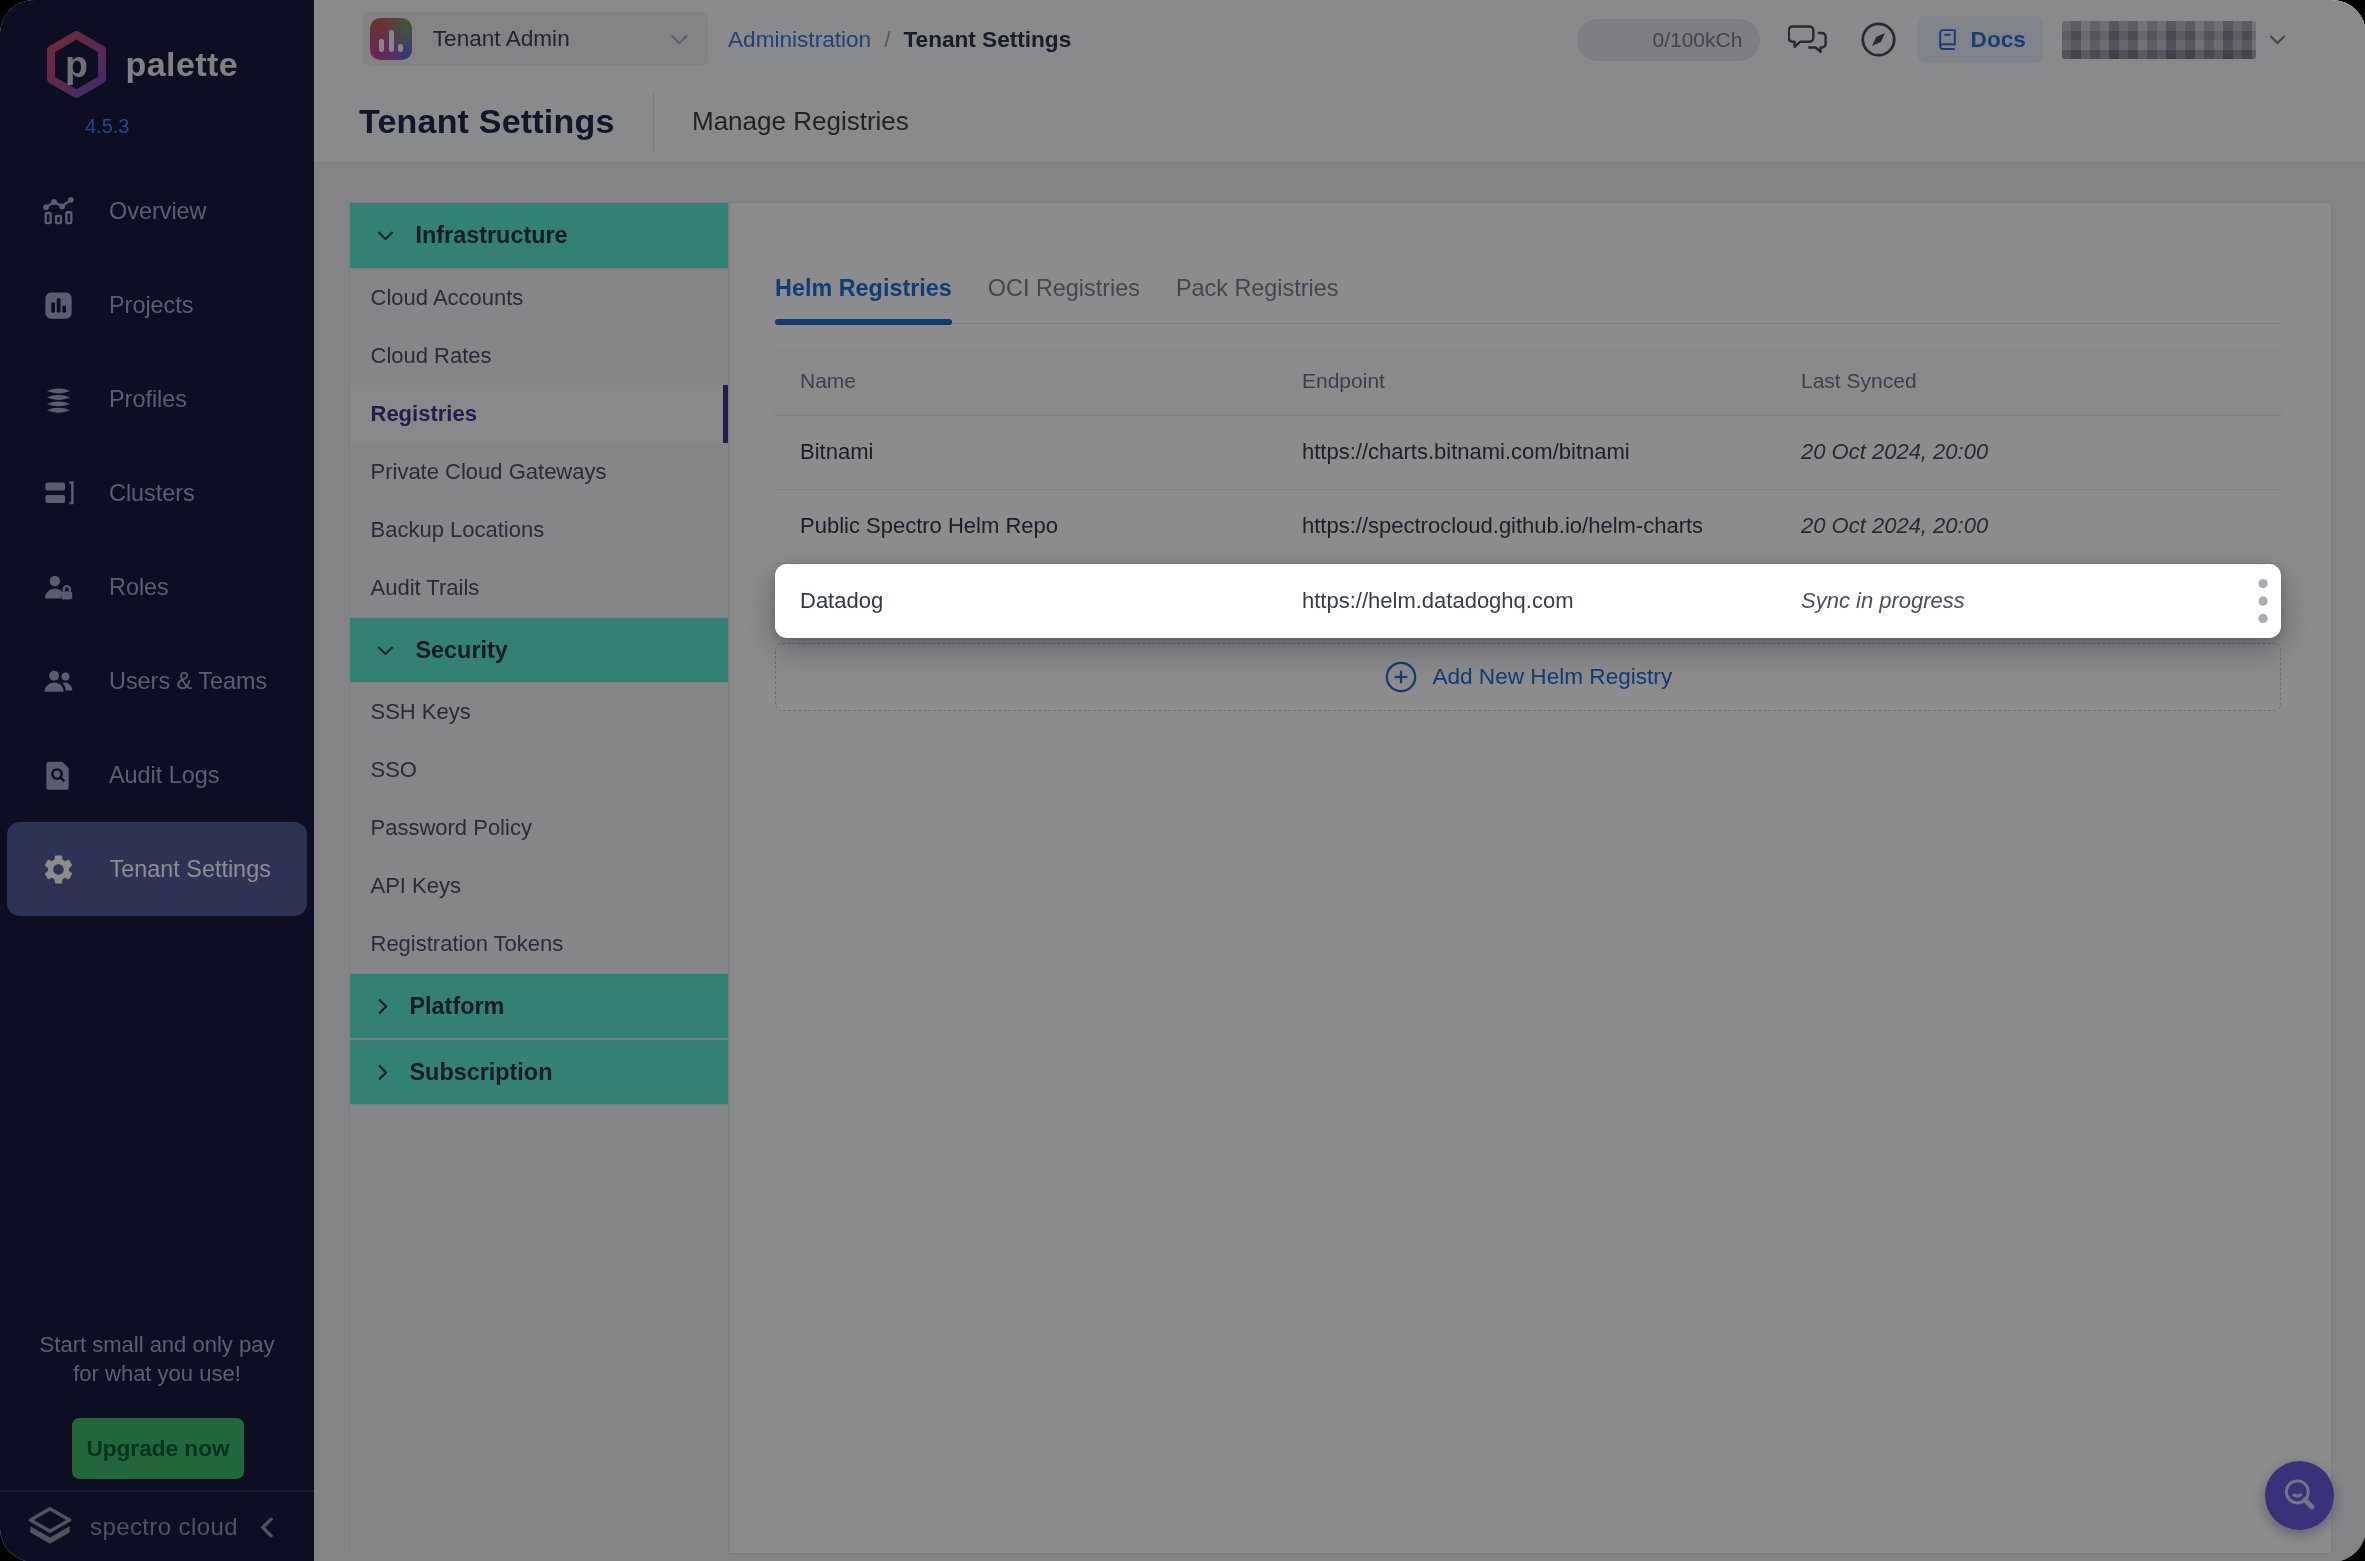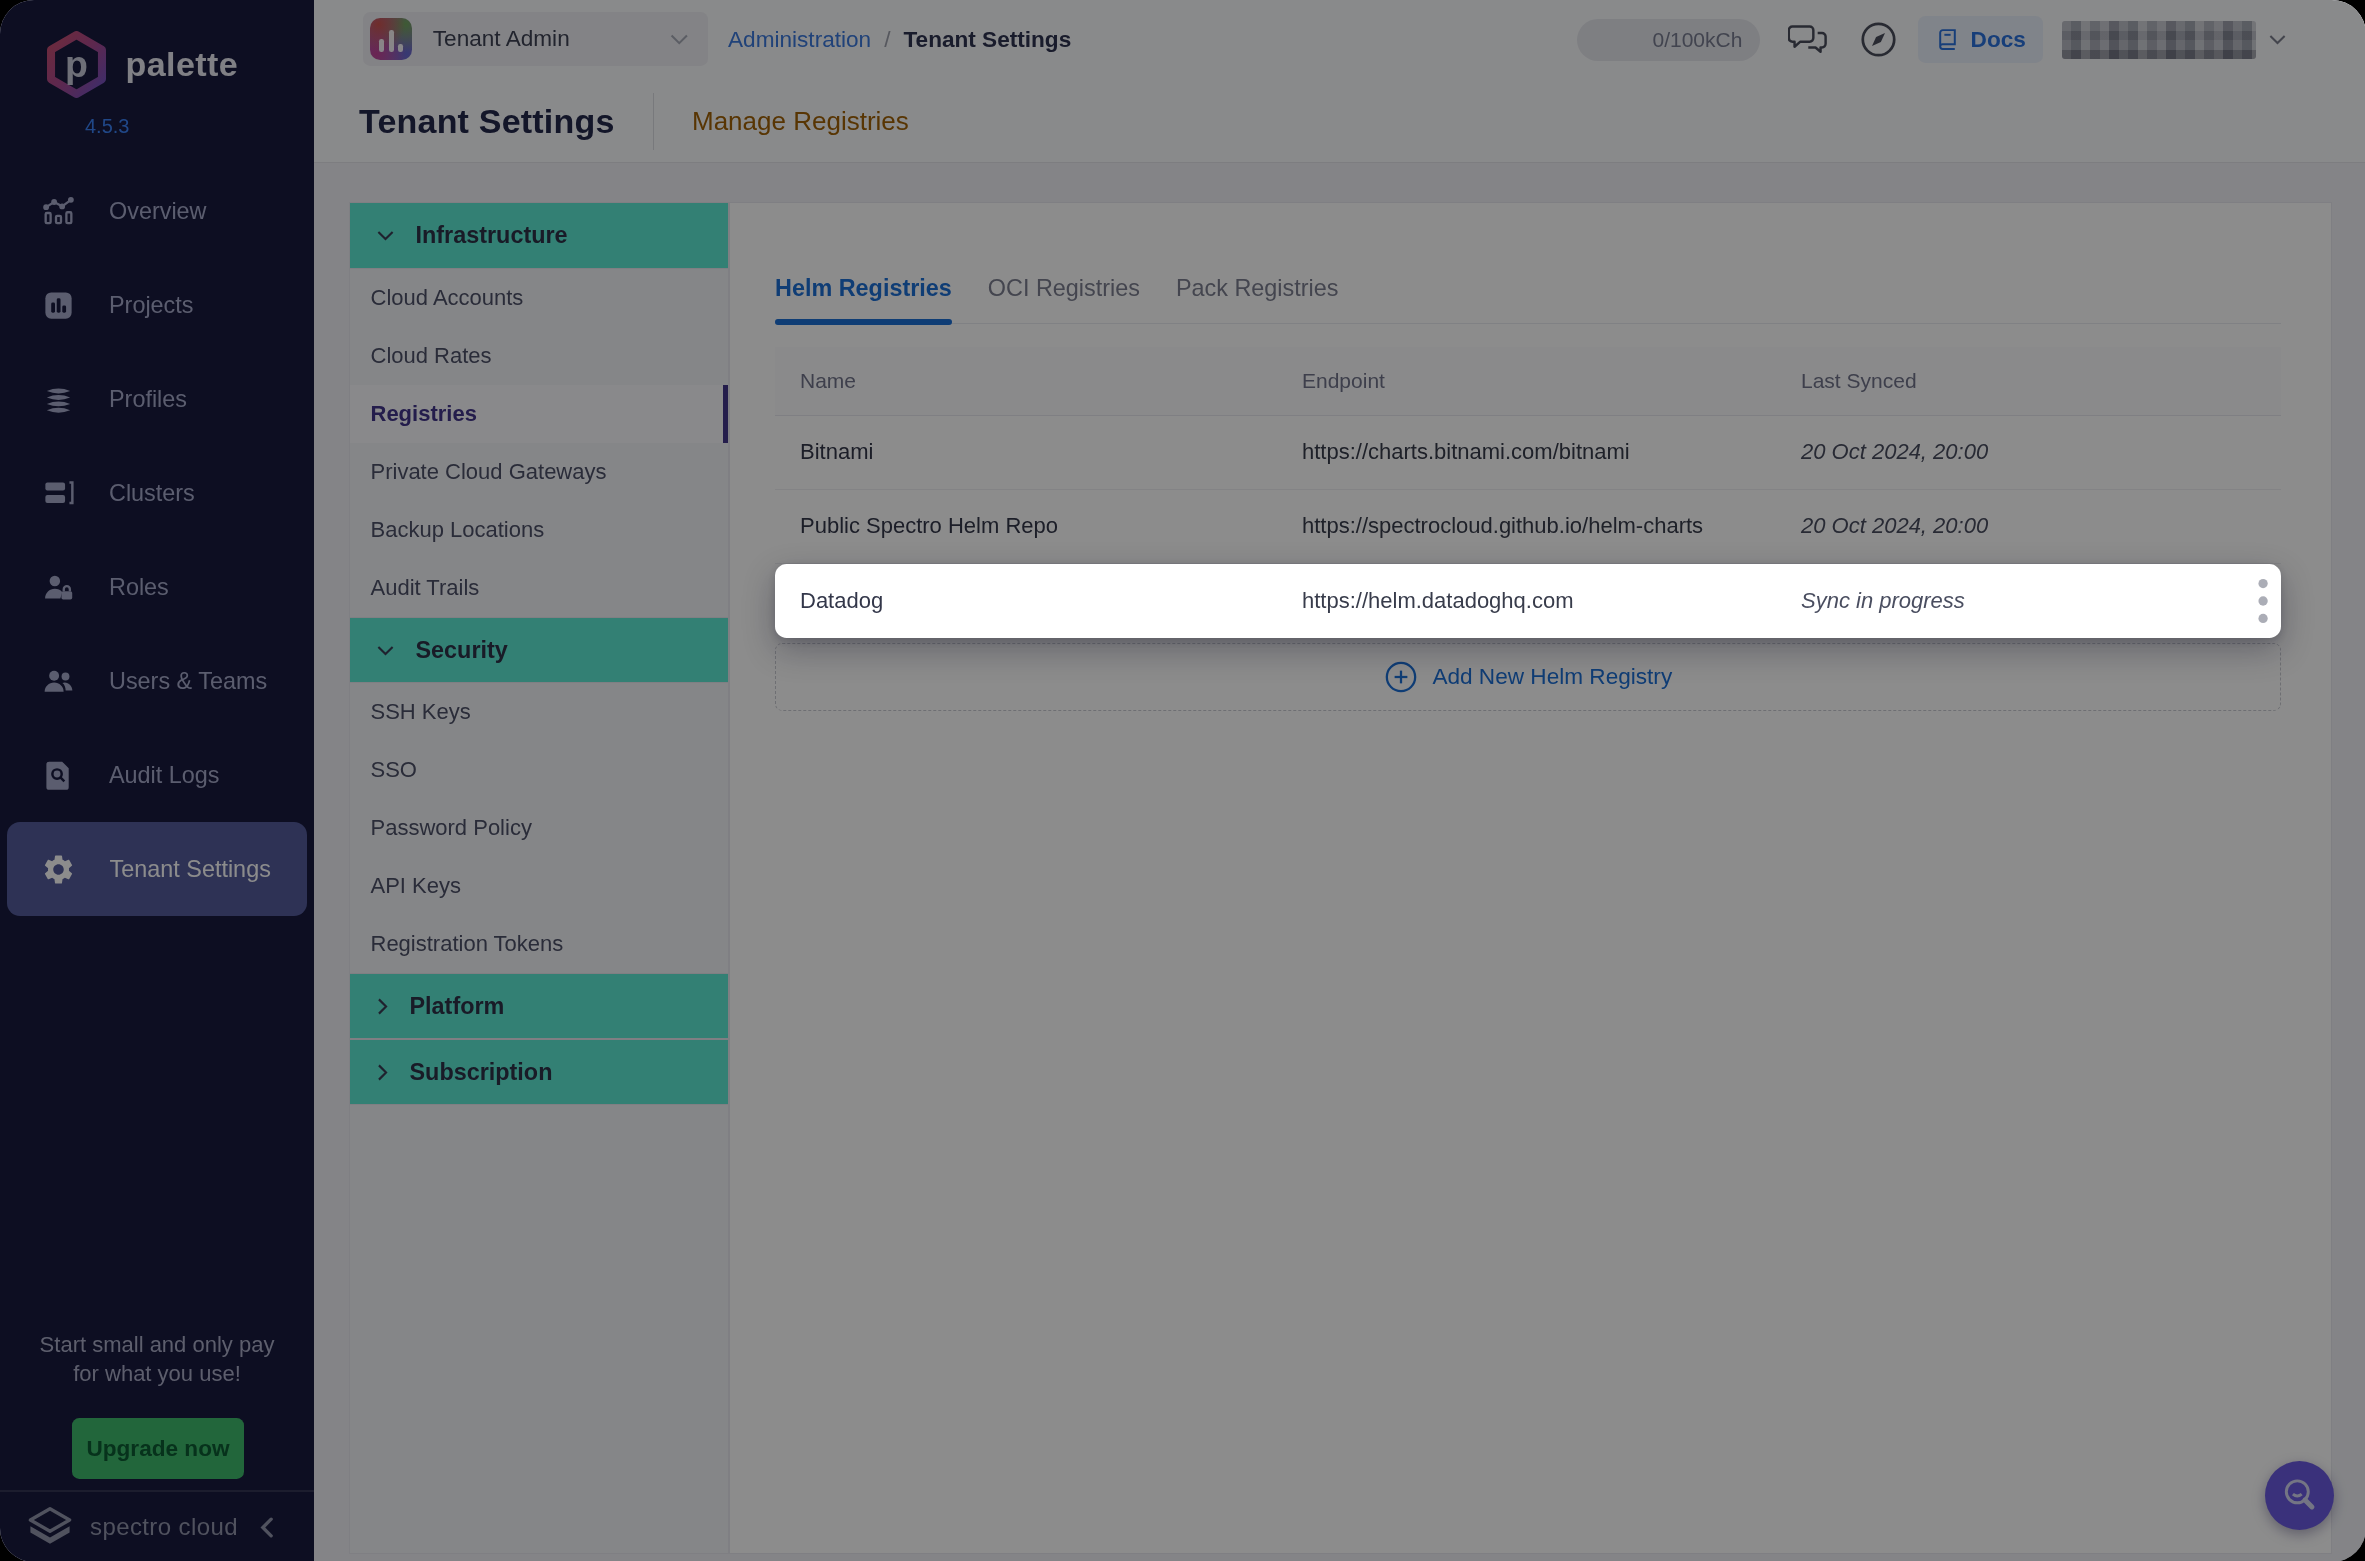--- a/index.html
+++ b/index.html
@@ -102,21 +102,21 @@
     width:194px; height:38px; border-radius:2.9px;
     background-image:
       repeating-linear-gradient(0deg, rgba(40,40,50,0.20) 0 9.5px, rgba(255,255,255,0.12) 9.5px 19px, rgba(40,40,50,0.05) 19px 28.5px, rgba(255,255,255,0.2) 28.5px 38px),
       repeating-linear-gradient(90deg, #AEB1BB 0 9.5px, #8F93A0 9.5px 19px, #C6C8D0 19px 28.5px, #9EA1AD 28.5px 38px, #BDBfC8 38px 47px, #868A98 47px 57px);
   }
   .user-chevron { margin-left:11.7px; }
 
   .title-band { position:absolute; top:79px; left:0; right:0; height:84px; display:flex; align-items:center; padding-left:45px; }
   .page-title { font-size:34px; font-weight:700; color:#23284B; letter-spacing:0.2px; }
   .title-divider { width:1.5px; height:57px; background:#DBDCE2; margin:0 38px; }
-  .page-subtitle { font-size:26px; color:#a16207; }
+  .page-subtitle { font-size:26px; color:#404040; }
 
   
   .settings-nav {
     position:absolute; left:35px; top:202px; width:380px; bottom:8px;
     background:#F3F4F8; border:0.7px solid #E7E8EE;
   }
   .snav-header {
     height:66px; background:#5eead4; border-bottom:0.7px solid #E7E8EE;
     display:flex; align-items:center; padding-left:26px; cursor:pointer;
   }

